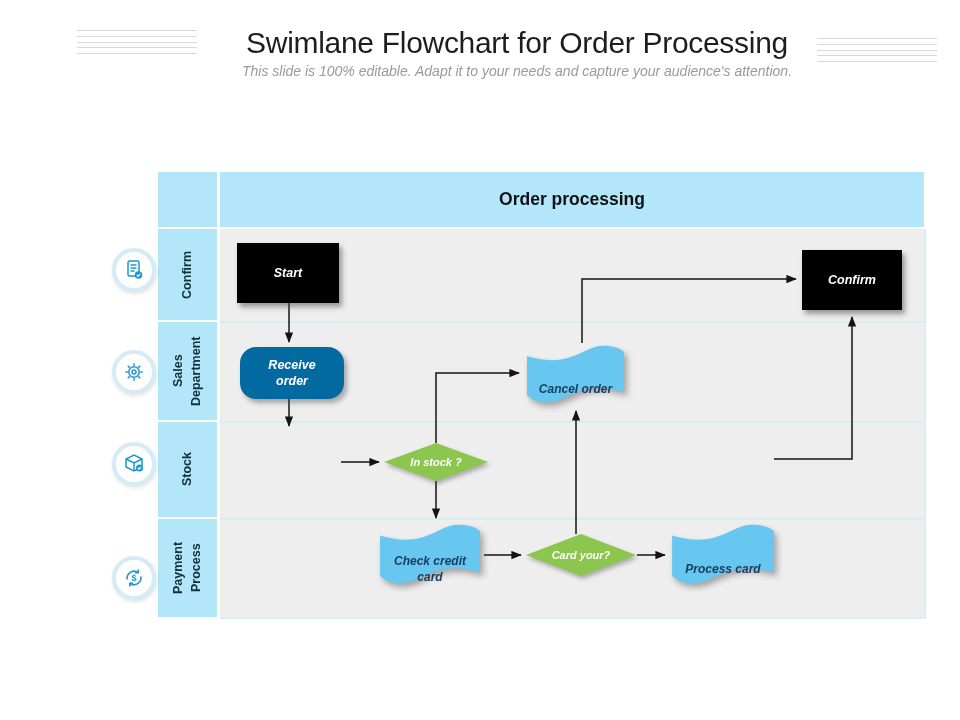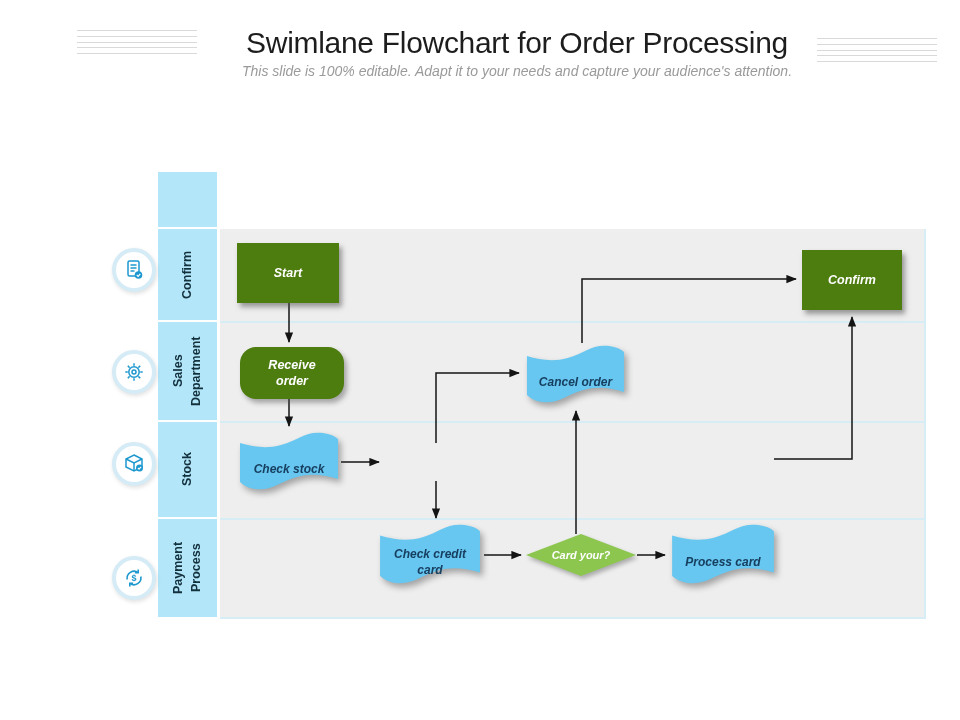--- a/index.html
+++ b/index.html
@@ -41,32 +41,32 @@
                box-shadow:1px 2px 4px rgba(0,0,0,0.12);
                display:flex;align-items:center;justify-content:center;}
 
   
   .flow-svg{position:absolute;left:0;top:0;width:960px;height:720px;pointer-events:none;}
   .flow-svg path.edge{fill:none;stroke:#141414;stroke-width:1.5;}
 
   
   .node{position:absolute;display:flex;align-items:center;justify-content:center;
         font-weight:bold;font-style:italic;text-align:center;}
-  .terminator{background:#4d7c0f;color:#ffffff;font-size:12.5px;
+  .terminator{background:#000000;color:#ffffff;font-size:12.5px;
               box-shadow:3px 4px 5px rgba(80,80,80,0.55);}
   .node-start{left:200px;top:243px;width:102px;height:60px;}
   .node-finish{left:765px;top:250px;width:100px;height:60px;}
-  .process{background:#4d7c0f;color:#ffffff;font-size:12.5px;border-radius:16px;
+  .process{background:#0369a1;color:#ffffff;font-size:12.5px;border-radius:16px;
            box-shadow:3px 4px 5px rgba(80,80,80,0.45);line-height:1.3;}
   .node-receive{left:203px;top:347px;width:104px;height:52px;padding:0 14px;box-sizing:border-box;}
 
   .wave-node{position:absolute;}
   .wave-node svg{position:absolute;left:0;top:0;width:100%;height:100%;
                  filter:drop-shadow(3px 4px 3px rgba(70,70,70,0.45));}
-  .wave-node .lbl{position:absolute;left:0;top:9px;width:100%;height:100%;display:flex;
+  .wave-node .lbl{position:absolute;left:0;top:16px;width:100%;height:100%;display:flex;
                   align-items:center;justify-content:center;font-weight:bold;font-style:italic;
                   color:#173f60;font-size:12px;text-align:center;line-height:1.3;padding:0 10px;
                   box-sizing:border-box;}
   .node-cancel{left:487px;top:343px;width:103px;height:62px;}
   .node-checkstock{left:200px;top:430px;width:104px;height:62px;}
   .node-deliver{left:633px;top:431px;width:104px;height:62px;}
   .node-checkcredit{left:340px;top:522px;width:106px;height:64px;}
   .node-processcard{left:632px;top:522px;width:108px;height:64px;}
 
   .diamond-node{position:absolute;}
@@ -95,20 +95,21 @@
       <span></span>
       <span></span>
       <span></span>
       <span></span>
   </div>
 
   <div class="page-title">Swimlane Flowchart for Order Processing</div>
   <div class="page-subtitle">This slide is 100% editable. Adapt it to your needs and capture your audience's attention.</div>
 
   <div class="cell-blue corner-cell"></div>
+  <div class="cell-blue header-cell">Order processing</div>
 
   <div class="cell-blue lane-label lane-confirm">
     <span class="vtext">Confirm</span>
   </div>
   <div class="cell-blue lane-label lane-sales">
     <span class="vtext">Sales Department</span>
   </div>
   <div class="cell-blue lane-label lane-stock">
     <span class="vtext">Stock</span>
   </div>
@@ -201,42 +202,42 @@
     <span>Receive order</span>
   </div>
 
   <div class="wave-node node-cancel">
     <svg viewBox="0 0 104 62" preserveAspectRatio="none">
       <path d="M3,13 C16,17 30,19 44,15 C62,10 68,1 86,3 C93,4 98,6 101,9 L101,49 C88,45 74,43 60,47 C42,52 36,61 18,59 C11,58 6,55 3,52 Z" fill="#67c7f0"></path>
     </svg>
     <div class="lbl">Cancel order</div>
   </div>
 
-  <div class="wave-node node-checkstock">
-    <svg viewBox="0 0 104 62" preserveAspectRatio="none">
-      <path d="M3,13 C16,17 30,19 44,15 C62,10 68,1 86,3 C93,4 98,6 101,9 L101,49 C88,45 74,43 60,47 C42,52 36,61 18,59 C11,58 6,55 3,52 Z" fill="#67c7f0"></path>
-    </svg>
-    <div class="lbl">Check stock</div>
-  </div>
 
 
   <div class="wave-node node-processcard">
     <svg viewBox="0 0 104 62" preserveAspectRatio="none">
       <path d="M3,13 C16,17 30,19 44,15 C62,10 68,1 86,3 C93,4 98,6 101,9 L101,49 C88,45 74,43 60,47 C42,52 36,61 18,59 C11,58 6,55 3,52 Z" fill="#67c7f0"></path>
     </svg>
     <div class="lbl">Process card</div>
   </div>
 
   <div class="wave-node node-checkcredit">
     <svg viewBox="0 0 104 62" preserveAspectRatio="none">
       <path d="M3,13 C16,17 30,19 44,15 C62,10 68,1 86,3 C93,4 98,6 101,9 L101,49 C88,45 74,43 60,47 C42,52 36,61 18,59 C11,58 6,55 3,52 Z" fill="#67c7f0"></path>
     </svg>
     <div class="lbl">Check credit card</div>
   </div>
 
+  <div class="diamond-node node-instock">
+    <svg viewBox="0 0 104 38" preserveAspectRatio="none">
+      <polygon points="52,0 104,19 52,38 0,19" fill="#8cc64f"></polygon>
+    </svg>
+    <div class="lbl">In stock ?</div>
+  </div>
 
   <div class="diamond-node node-cardvalid">
     <svg viewBox="0 0 110 42" preserveAspectRatio="none">
       <polygon points="55,0 110,21 55,42 0,21" fill="#8cc64f"></polygon>
     </svg>
     <div class="lbl">Card your?</div>
   </div>
 
 </div>
 

